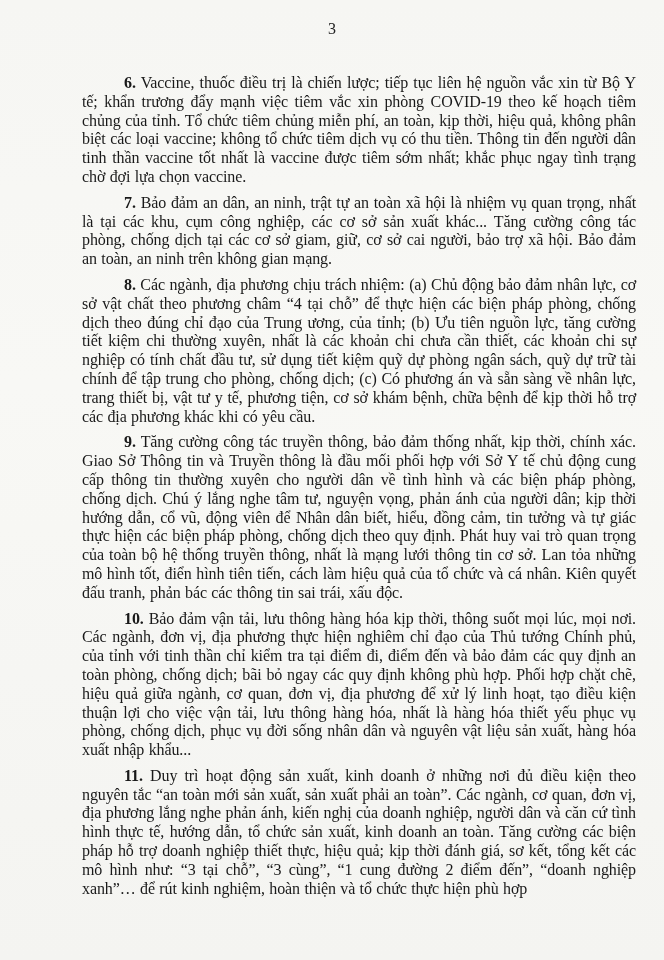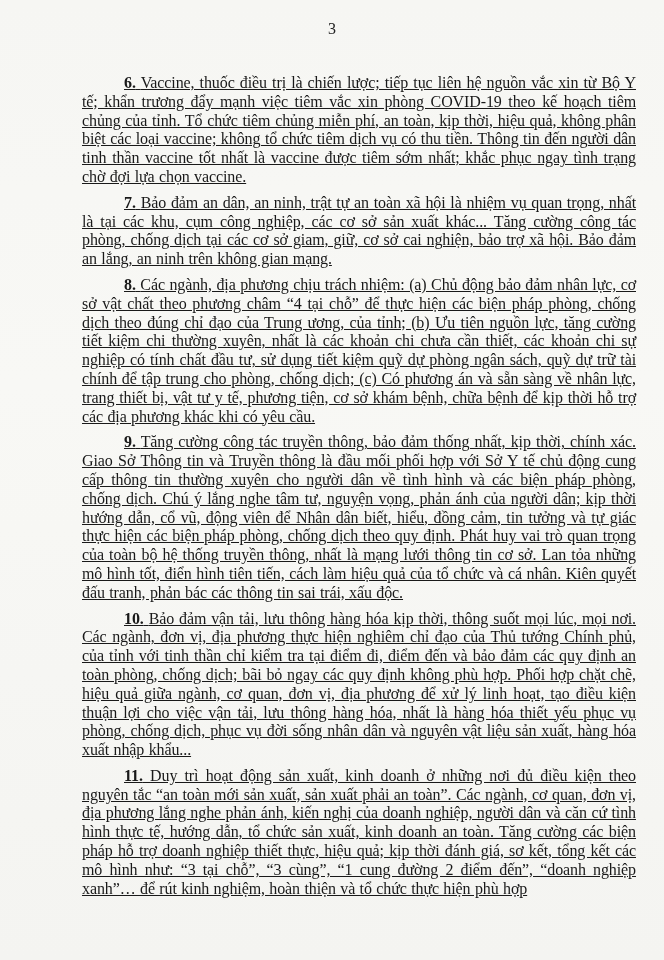--- a/index.html
+++ b/index.html
@@ -34,37 +34,36 @@
   }
   p.para {
     margin: 0 0 7px 0;
     font-size: 16px;
     line-height: 18.8px;
     text-align: justify;
     text-indent: 42px;
     letter-spacing: -0.1px;
     word-spacing: 0.5px;
     color: #191919;
-    text-decoration: underline;
   }
   p.para b.pnum {
     font-weight: bold;
   }
 </style>
 </head>
 <body>
 
 <div class="page">
   <div class="page-number">3</div>
 
   <div class="content">
 
     <p class="para"><b class="pnum">6.</b> <span>Vaccine, thuốc điều trị là chiến lược; tiếp tục liên hệ nguồn vắc xin từ Bộ Y tế; khẩn trương đẩy mạnh việc tiêm vắc xin phòng COVID-19 theo kế hoạch tiêm chủng của tỉnh. Tổ chức tiêm chủng miễn phí, an toàn, kịp thời, hiệu quả, không phân biệt các loại vaccine; không tổ chức tiêm dịch vụ có thu tiền. Thông tin đến người dân tinh thần vaccine tốt nhất là vaccine được tiêm sớm nhất; khắc phục ngay tình trạng chờ đợi lựa chọn vaccine.</span></p>
 
-    <p class="para"><b class="pnum">7.</b> <span>Bảo đảm an dân, an ninh, trật tự an toàn xã hội là nhiệm vụ quan trọng, nhất là tại các khu, cụm công nghiệp, các cơ sở sản xuất khác... Tăng cường công tác phòng, chống dịch tại các cơ sở giam, giữ, cơ sở cai nghiện, bảo trợ xã hội. Bảo đảm an lắng, an ninh trên không gian mạng.</span></p>
+    <p class="para"><b class="pnum">7.</b> <span>Bảo đảm an dân, an ninh, trật tự an toàn xã hội là nhiệm vụ quan trọng, nhất là tại các khu, cụm công nghiệp, các cơ sở sản xuất khác... Tăng cường công tác phòng, chống dịch tại các cơ sở giam, giữ, cơ sở cai người, bảo trợ xã hội. Bảo đảm an toàn, an ninh trên không gian mạng.</span></p>
 
     <p class="para"><b class="pnum">8.</b> <span>Các ngành, địa phương chịu trách nhiệm: (a) Chủ động bảo đảm nhân lực, cơ sở vật chất theo phương châm “4 tại chỗ” để thực hiện các biện pháp phòng, chống dịch theo đúng chỉ đạo của Trung ương, của tỉnh; (b) Ưu tiên nguồn lực, tăng cường tiết kiệm chi thường xuyên, nhất là các khoản chi chưa cần thiết, các khoản chi sự nghiệp có tính chất đầu tư, sử dụng tiết kiệm quỹ dự phòng ngân sách, quỹ dự trữ tài chính để tập trung cho phòng, chống dịch; (c) Có phương án và sẵn sàng về nhân lực, trang thiết bị, vật tư y tế, phương tiện, cơ sở khám bệnh, chữa bệnh để kịp thời hỗ trợ các địa phương khác khi có yêu cầu.</span></p>
 
     <p class="para"><b class="pnum">9.</b> <span>Tăng cường công tác truyền thông, bảo đảm thống nhất, kịp thời, chính xác. Giao Sở Thông tin và Truyền thông là đầu mối phối hợp với Sở Y tế chủ động cung cấp thông tin thường xuyên cho người dân về tình hình và các biện pháp phòng, chống dịch. Chú ý lắng nghe tâm tư, nguyện vọng, phản ánh của người dân; kịp thời hướng dẫn, cổ vũ, động viên để Nhân dân biết, hiểu, đồng cảm, tin tưởng và tự giác thực hiện các biện pháp phòng, chống dịch theo quy định. Phát huy vai trò quan trọng của toàn bộ hệ thống truyền thông, nhất là mạng lưới thông tin cơ sở. Lan tỏa những mô hình tốt, điển hình tiên tiến, cách làm hiệu quả của tổ chức và cá nhân. Kiên quyết đấu tranh, phản bác các thông tin sai trái, xấu độc.</span></p>
 
     <p class="para"><b class="pnum">10.</b> <span>Bảo đảm vận tải, lưu thông hàng hóa kịp thời, thông suốt mọi lúc, mọi nơi. Các ngành, đơn vị, địa phương thực hiện nghiêm chỉ đạo của Thủ tướng Chính phủ, của tỉnh với tinh thần chỉ kiểm tra tại điểm đi, điểm đến và bảo đảm các quy định an toàn phòng, chống dịch; bãi bỏ ngay các quy định không phù hợp. Phối hợp chặt chẽ, hiệu quả giữa ngành, cơ quan, đơn vị, địa phương để xử lý linh hoạt, tạo điều kiện thuận lợi cho việc vận tải, lưu thông hàng hóa, nhất là hàng hóa thiết yếu phục vụ phòng, chống dịch, phục vụ đời sống nhân dân và nguyên vật liệu sản xuất, hàng hóa xuất nhập khẩu...</span></p>
 
     <p class="para"><b class="pnum">11.</b> <span>Duy trì hoạt động sản xuất, kinh doanh ở những nơi đủ điều kiện theo nguyên tắc “an toàn mới sản xuất, sản xuất phải an toàn”. Các ngành, cơ quan, đơn vị, địa phương lắng nghe phản ánh, kiến nghị của doanh nghiệp, người dân và căn cứ tình hình thực tế, hướng dẫn, tổ chức sản xuất, kinh doanh an toàn. Tăng cường các biện pháp hỗ trợ doanh nghiệp thiết thực, hiệu quả; kịp thời đánh giá, sơ kết, tổng kết các mô hình như: “3 tại chỗ”, “3 cùng”, “1 cung đường 2 điểm đến”, “doanh nghiệp xanh”… để rút kinh nghiệm, hoàn thiện và tổ chức thực hiện phù hợp</span></p>
 
   </div>

